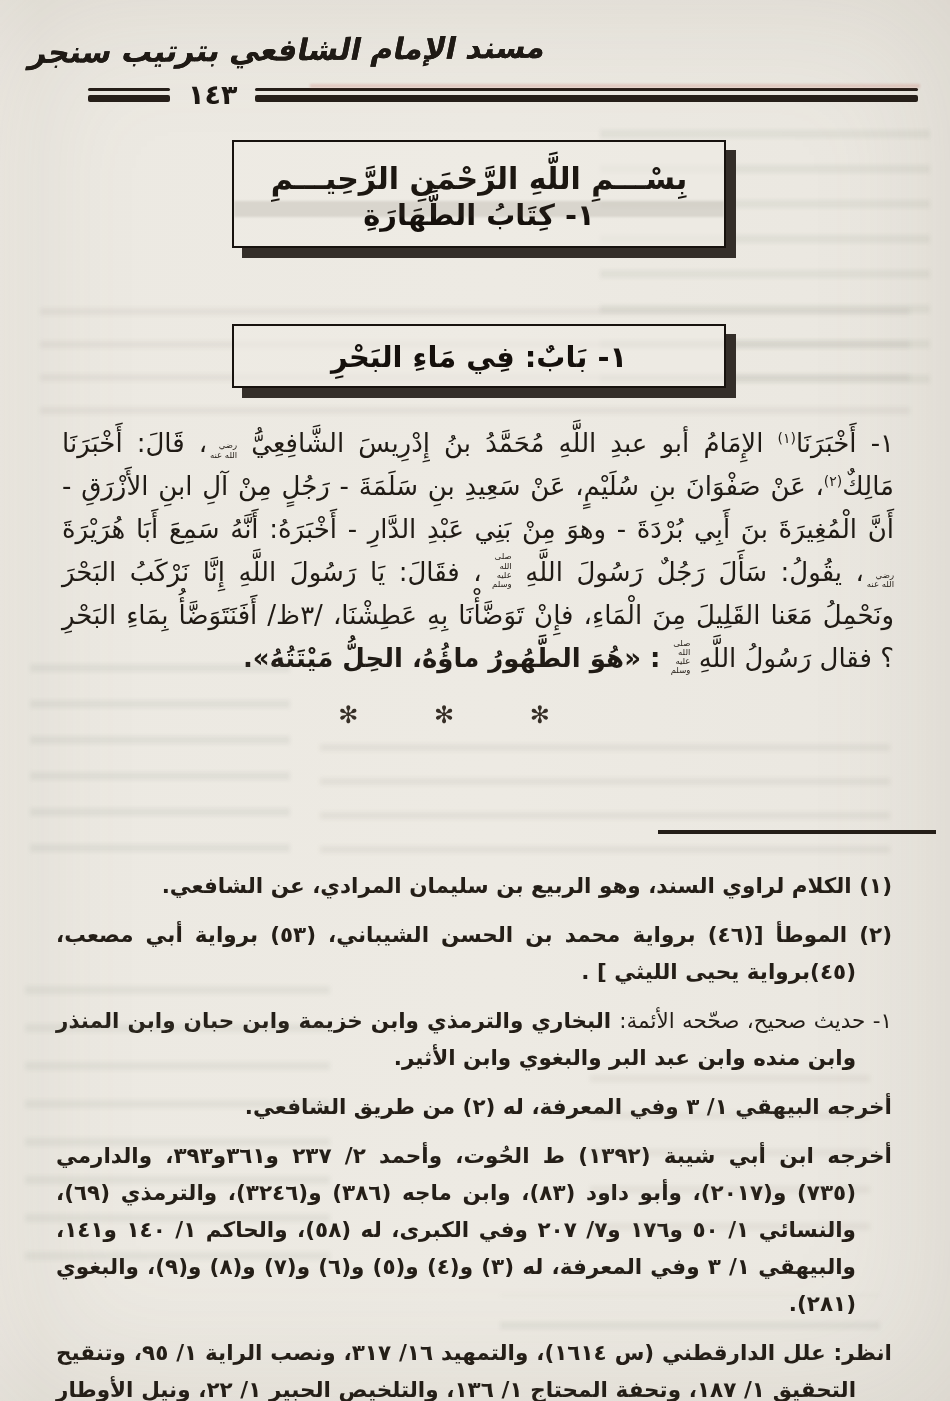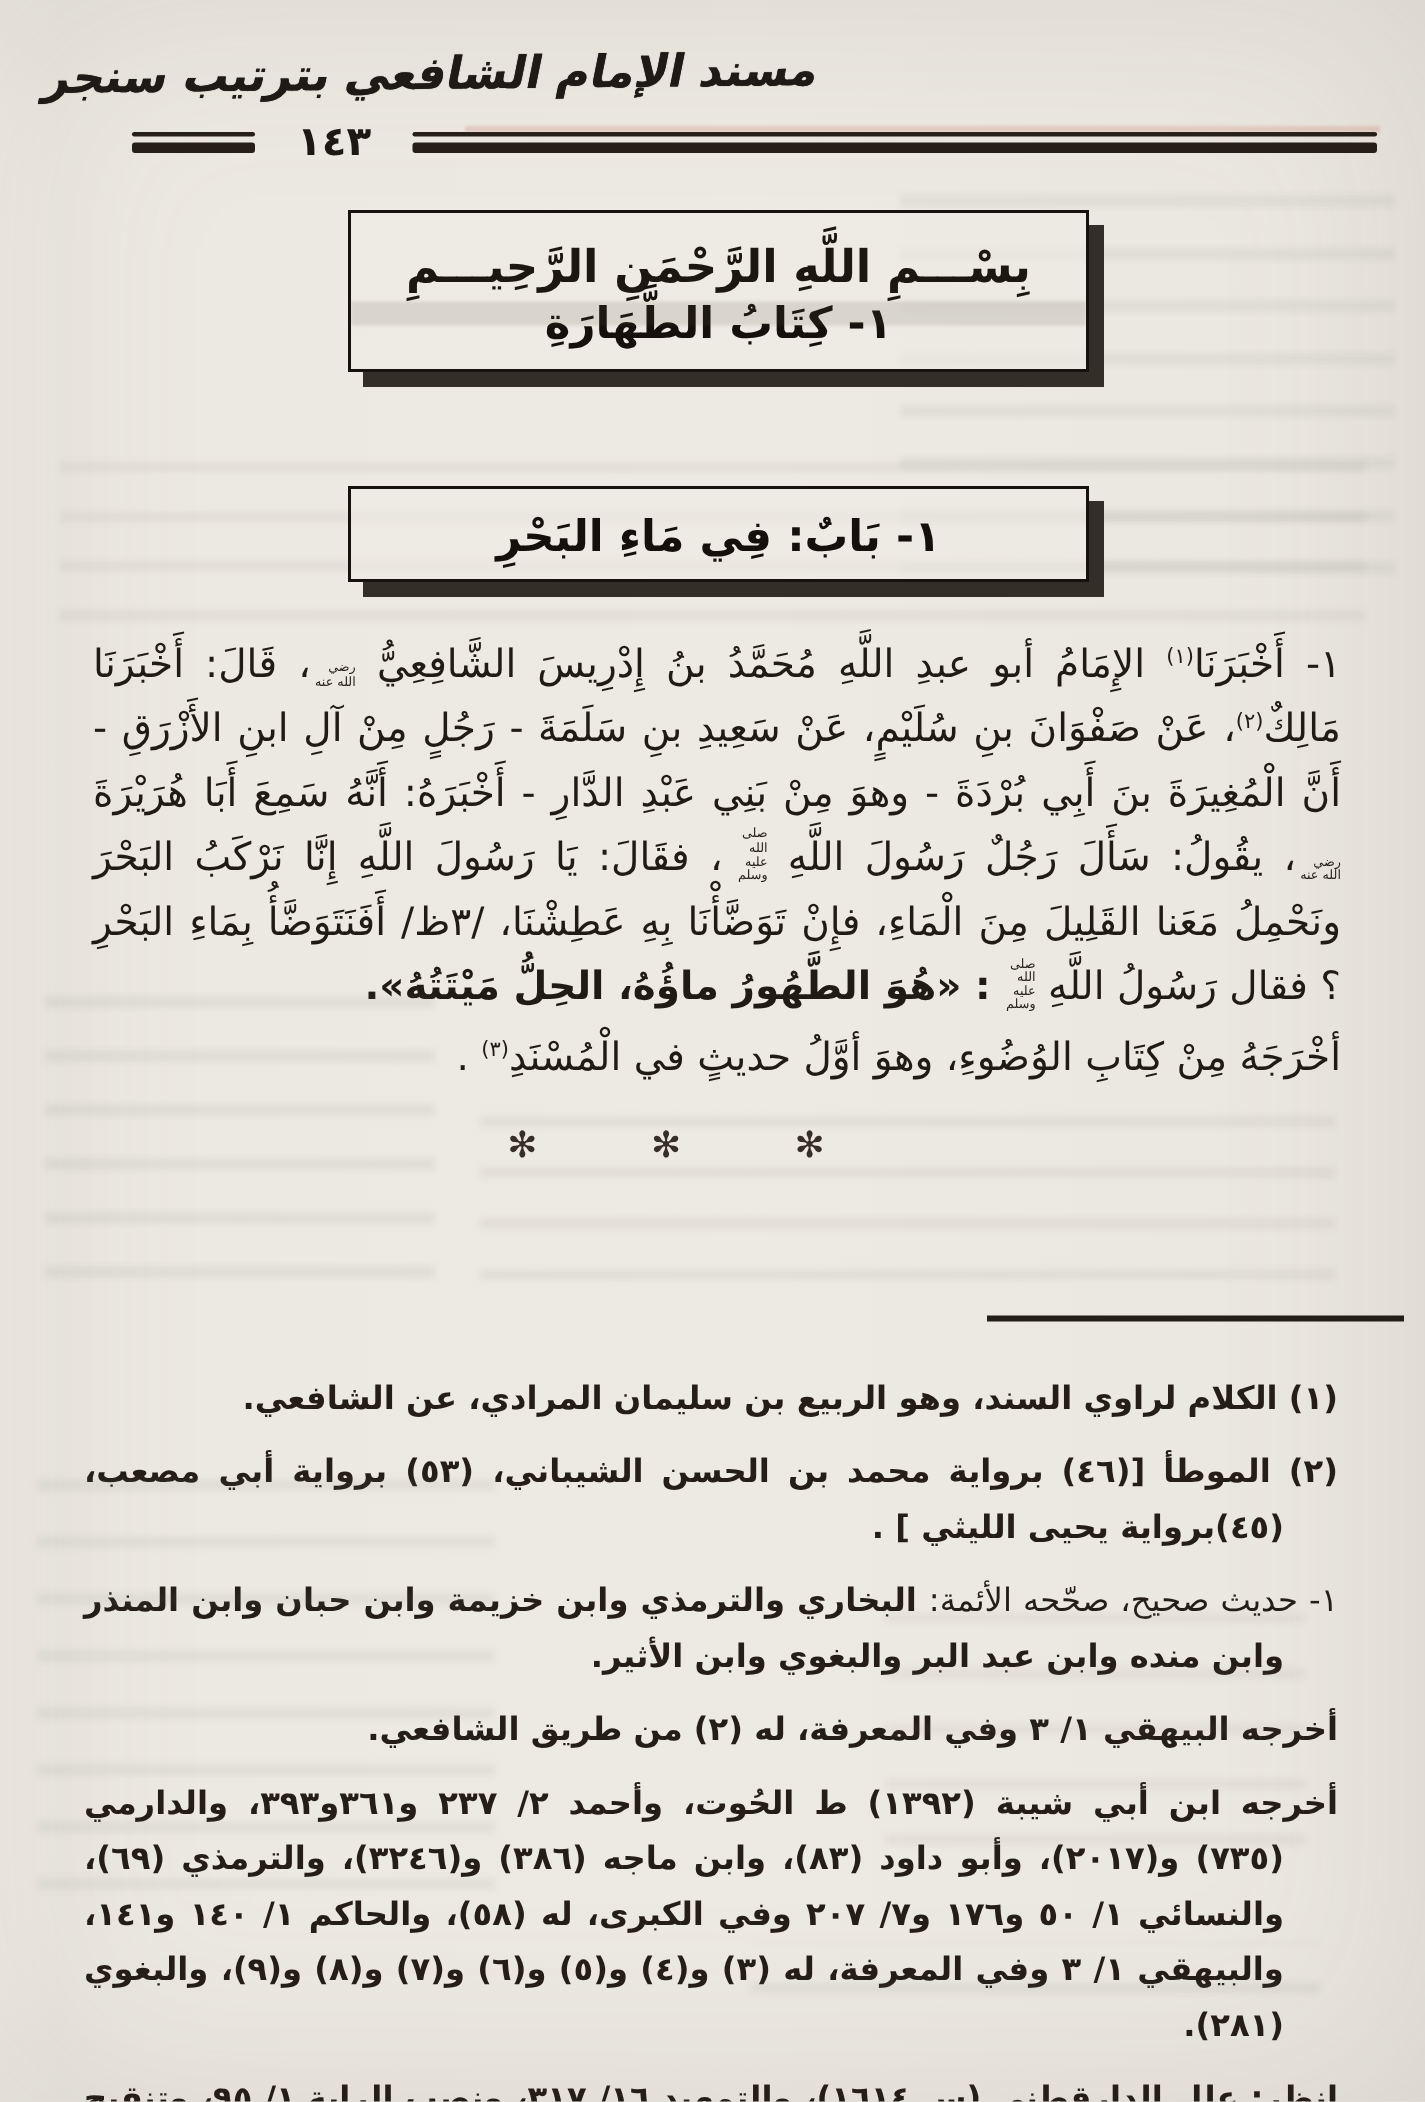--- a/index.html
+++ b/index.html
@@ -32,21 +32,21 @@
       background:rgba(196,100,88,.22);}
   .g8{top:1295px;right:70px;left:500px;height:60px;
       background:repeating-linear-gradient(0deg,transparent 0 26px,rgba(120,130,115,.10) 26px 33px);}
   
   .hdr{padding:36px 32px 0 30px;}
   .book-title{
     text-align:left;direction:rtl;font-weight:bold;font-size:30px;line-height:1.1;
     transform:skewX(-12deg) rotate(-.6deg);transform-origin:left center;
     text-align:left;color:#1f1a15;text-shadow:0 0 .5px #1f1a15;
   }
-  .rule-row{display:flex;direction:ltr;align-items:center;gap:26px;margin:10px 0 0 58px;justify-content:flex-end;}
+  .rule-row{display:flex;direction:ltr;align-items:center;gap:16px;margin:10px 0 0 58px;justify-content:flex-end;}
   .rule{display:flex;flex-direction:column;gap:4px;}
   .rule .thin{height:3px;background:#261f19;border-radius:2px;}
   .rule .thick{height:7px;background:#261f19;border-radius:2px;}
   .rule.short{width:82px;}
   .rule.long{flex:1;}
   .pagenum{font-weight:bold;font-size:27px;letter-spacing:3px;color:#1d1813;padding:0 2px;}
   
   .box{
     position:relative;width:470px;margin-right:224px;
     border:2.5px solid #17120e;background:rgba(238,235,228,.6);
@@ -116,21 +116,20 @@
     <div class="basmala">بِسْـــمِ اللَّهِ الرَّحْمَنِ الرَّحِيـــمِ</div>
     <div class="kitab-title">١- كِتَابُ الطَّهَارَةِ</div>
   </div>
 
   <div class="box bab-box">
     <div class="bab-title">١- بَابٌ: فِي مَاءِ البَحْرِ</div>
   </div>
 
   <main class="matn">
     <p class="hadith"><span>١- أَخْبَرَنَا</span><sup class="ref">(١)</sup><span> الإِمَامُ أبو عبدِ اللَّهِ مُحَمَّدُ بنُ إِدْرِيسَ الشَّافِعِيُّ </span><span class="hon">رضي الله عنه</span><span>، قَالَ: أَخْبَرَنَا مَالِكٌ</span><sup class="ref">(٢)</sup><span>، عَنْ صَفْوَانَ بنِ سُلَيْمٍ، عَنْ سَعِيدِ بنِ سَلَمَةَ - رَجُلٍ مِنْ آلِ ابنِ الأَزْرَقِ - أَنَّ الْمُغِيرَةَ بنَ أَبِي بُرْدَةَ - وهوَ مِنْ بَنِي عَبْدِ الدَّارِ - أَخْبَرَهُ: أَنَّهُ سَمِعَ أَبَا هُرَيْرَةَ </span><span class="hon">رضي الله عنه</span><span>، يقُولُ: سَأَلَ رَجُلٌ رَسُولَ اللَّهِ </span><span class="hon">صلى الله عليه وسلم</span><span>، فقَالَ: يَا رَسُولَ اللَّهِ إِنَّا نَرْكَبُ البَحْرَ ونَحْمِلُ مَعَنا القَلِيلَ مِنَ الْمَاءِ، فإِنْ تَوَضَّأْنَا بِهِ عَطِشْنَا، /٣ظ/ أَفَنَتَوَضَّأُ بِمَاءِ البَحْرِ ؟ فقال رَسُولُ اللَّهِ </span><span class="hon">صلى الله عليه وسلم</span><span class="quote">: «هُوَ الطَّهُورُ ماؤُهُ، الحِلُّ مَيْتَتُهُ».</span></p>
-    <p class="takhrij"><span>أخْرَجَهُ مِنْ كِتَابِ الوُضُوءِ، وهوَ أوَّلُ حديثٍ في الْمُسْنَدِ</span><sup class="ref">(٣)</sup><span> .</span></p>
     <div class="stars">✻ ✻ ✻</div>
   </main>
 
   <div class="fn-sep"></div>
   <section class="footnotes">
     <p><span>(١) </span><span>الكلام لراوي السند، وهو الربيع بن سليمان المرادي، عن الشافعي.</span></p>
     <p><span>(٢) </span><span>الموطأ [(٤٦) برواية محمد بن الحسن الشيباني، (٥٣) برواية أبي مصعب، (٤٥)برواية يحيى الليثي ] .</span></p>
     <p><span class="lead">١- </span><span class="lead">حديث صحيح، صحّحه الأئمة:</span><span> البخاري والترمذي وابن خزيمة وابن حبان وابن المنذر وابن منده وابن عبد البر والبغوي وابن الأثير.</span></p>
     <p><span>أخرجه البيهقي ١/ ٣ وفي المعرفة، له (٢) من طريق الشافعي.</span></p>
     <p><span>أخرجه ابن أبي شيبة (١٣٩٢) ط الحُوت، وأحمد ٢/ ٢٣٧ و٣٦١و٣٩٣، والدارمي (٧٣٥) و(٢٠١٧)، وأبو داود (٨٣)، وابن ماجه (٣٨٦) و(٣٢٤٦)، والترمذي (٦٩)، والنسائي ١/ ٥٠ و١٧٦ و٧/ ٢٠٧ وفي الكبرى، له (٥٨)، والحاكم ١/ ١٤٠ و١٤١، والبيهقي ١/ ٣ وفي المعرفة، له (٣) و(٤) و(٥) و(٦) و(٧) و(٨) و(٩)، والبغوي (٢٨١).</span></p>

